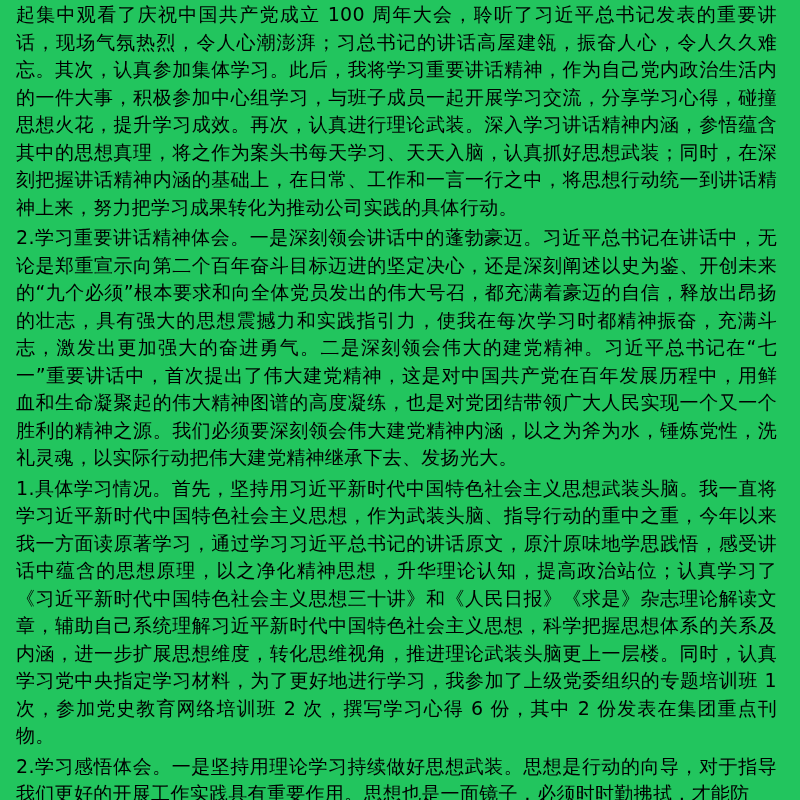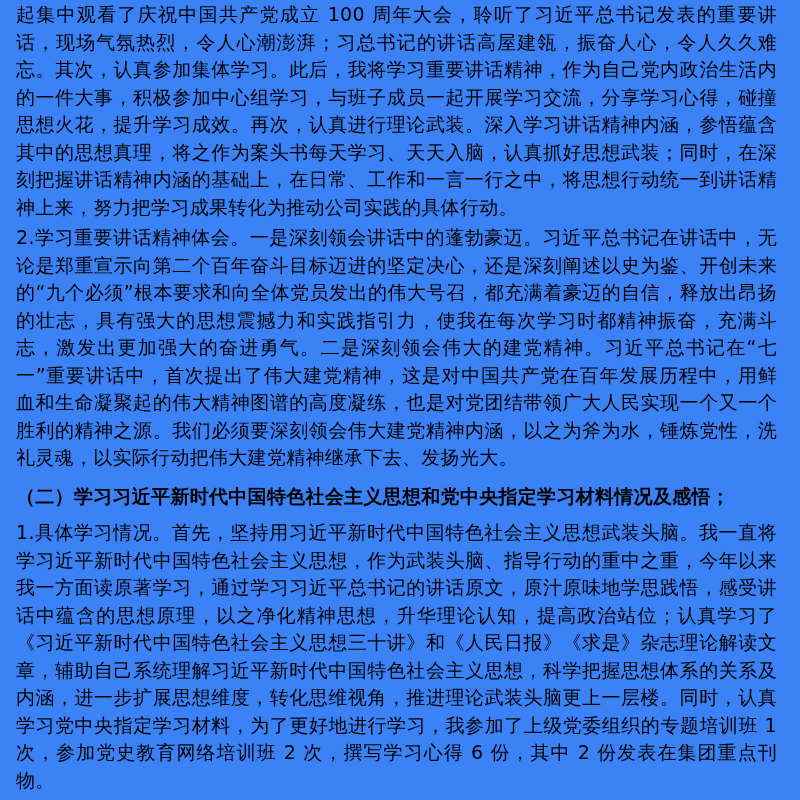--- a/index.html
+++ b/index.html
@@ -11,21 +11,21 @@
     width: 800px;
     height: 800px;
     overflow: hidden;
   }
   .page {
     box-sizing: border-box;
     width: 800px;
     height: 800px;
     padding: 1px 23px 0 16px;
     overflow: hidden;
-    background: #3b82f6;
+    background: #22c55e;
     color: #000000;
     font-family: "DejaVu Sans", "Liberation Sans", sans-serif;
   }
   .para {
     margin: 0 0 3px 0;
     font-size: 19px;
     line-height: 27.5px;
     text-align: justify;
     text-justify: inter-ideograph;
     word-break: break-all;
@@ -43,19 +43,18 @@
 </style>
 </head>
 <body>
 
 <div class="page">
 
   <p class="para">起集中观看了庆祝中国共产党成立 100 周年大会，聆听了习近平总书记发表的重要讲话，现场气氛热烈，令人心潮澎湃；习总书记的讲话高屋建瓴，振奋人心，令人久久难忘。其次，认真参加集体学习。此后，我将学习重要讲话精神，作为自己党内政治生活内的一件大事，积极参加中心组学习，与班子成员一起开展学习交流，分享学习心得，碰撞思想火花，提升学习成效。再次，认真进行理论武装。深入学习讲话精神内涵，参悟蕴含其中的思想真理，将之作为案头书每天学习、天天入脑，认真抓好思想武装；同时，在深刻把握讲话精神内涵的基础上，在日常、工作和一言一行之中，将思想行动统一到讲话精神上来，努力把学习成果转化为推动公司实践的具体行动。</p>
 
   <p class="para">2.学习重要讲话精神体会。一是深刻领会讲话中的蓬勃豪迈。习近平总书记在讲话中，无论是郑重宣示向第二个百年奋斗目标迈进的坚定决心，还是深刻阐述以史为鉴、开创未来的“九个必须”根本要求和向全体党员发出的伟大号召，都充满着豪迈的自信，释放出昂扬的壮志，具有强大的思想震撼力和实践指引力，使我在每次学习时都精神振奋，充满斗志，激发出更加强大的奋进勇气。二是深刻领会伟大的建党精神。习近平总书记在“七一”重要讲话中，首次提出了伟大建党精神，这是对中国共产党在百年发展历程中，用鲜血和生命凝聚起的伟大精神图谱的高度凝练，也是对党团结带领广大人民实现一个又一个胜利的精神之源。我们必须要深刻领会伟大建党精神内涵，以之为斧为水，锤炼党性，洗礼灵魂，以实际行动把伟大建党精神继承下去、发扬光大。</p>
 
-  <h2 class="heading">（二）学习习近平新时代中国特色社会主义思想和党中央指定学习材料情况及感悟；</h2>
 
   <p class="para">1.具体学习情况。首先，坚持用习近平新时代中国特色社会主义思想武装头脑。我一直将学习近平新时代中国特色社会主义思想，作为武装头脑、指导行动的重中之重，今年以来我一方面读原著学习，通过学习习近平总书记的讲话原文，原汁原味地学思践悟，感受讲话中蕴含的思想原理，以之净化精神思想，升华理论认知，提高政治站位；认真学习了《习近平新时代中国特色社会主义思想三十讲》和《人民日报》《求是》杂志理论解读文章，辅助自己系统理解习近平新时代中国特色社会主义思想，科学把握思想体系的关系及内涵，进一步扩展思想维度，转化思维视角，推进理论武装头脑更上一层楼。同时，认真学习党中央指定学习材料，为了更好地进行学习，我参加了上级党委组织的专题培训班 1 次，参加党史教育网络培训班 2 次，撰写学习心得 6 份，其中 2 份发表在集团重点刊物。</p>
 
   <p class="para">2.学习感悟体会。一是坚持用理论学习持续做好思想武装。思想是行动的向导，对于指导我们更好的开展工作实践具有重要作用。思想也是一面镜子，必须时时勤拂拭，才能防</p>
 
 </div>
 
 </body></html>

